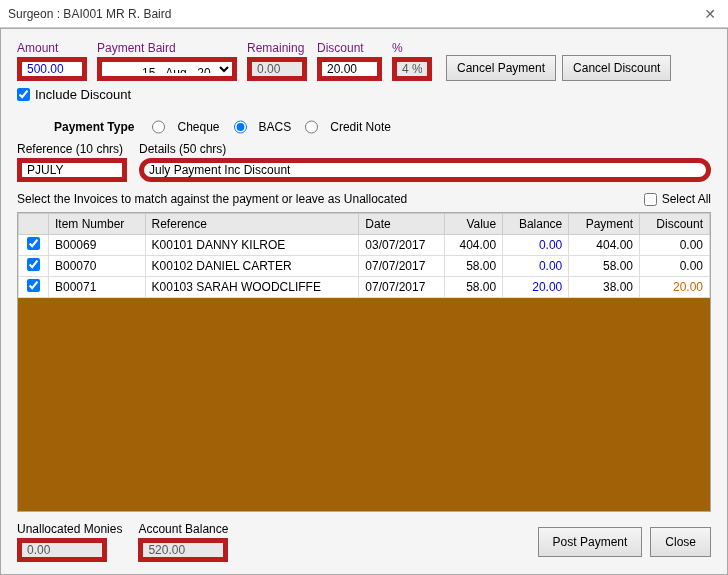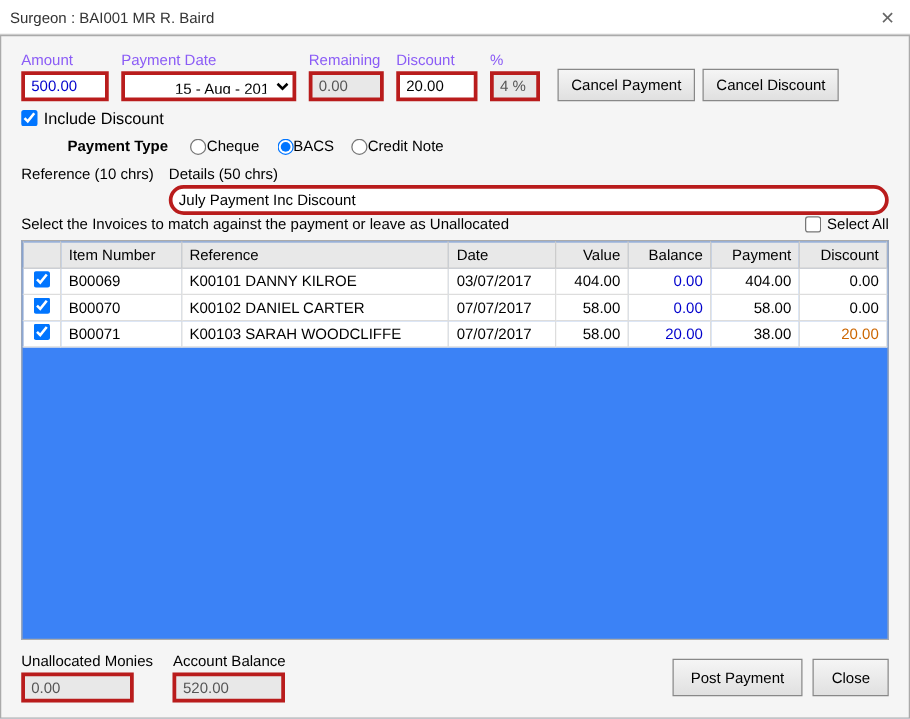--- a/index.html
+++ b/index.html
@@ -53,25 +53,25 @@
       gap: 10px;
       margin-bottom: 6px;
       flex-wrap: wrap;
     }
     .form-group {
       display: flex;
       flex-direction: column;
     }
     .form-group label {
       font-size: 12px;
-      color: #8b5cf6;
+      color: #701a75;
       margin-bottom: 2px;
     }
     input[type="text"], select {
-      border: 3px solid #b91c1c;
+      border: 5px solid #b91c1c;
       background: #fff;
       padding: 3px 5px;
       font-size: 12px;
       height: 24px;
     }
     input[type="text"].readonly-blue {
       background: #fff;
       color: #0000cc;
     }
     input[type="text"].disabled-gray {
@@ -96,40 +96,40 @@
       font-size: 12px;
       border: 1px solid #888;
       background: linear-gradient(to bottom, #f5f5f5, #e0e0e0);
       cursor: pointer;
       height: 30px;
     }
     .checkbox-row {
       display: flex;
       align-items: center;
       gap: 5px;
-      margin-bottom: 8px;
+      margin-bottom: 18px;
     }
     .payment-type-row {
       display: flex;
       align-items: center;
       gap: 14px;
       margin-bottom: 8px;
       padding-left: 37px;
     }
     .payment-type-row label {
       font-size: 12px;
     }
     .radio-group {
       display: flex;
-      align-items: center;
-      gap: 0;
+      gap: 12px;
     }
     .reference-row {
       display: flex;
       gap: 12px;
+      margin-bottom: 10px;
       align-items: flex-start;
     }
     .reference-group {
       display: flex;
       flex-direction: column;
     }
     .reference-group label {
       font-size: 12px;
       margin-bottom: 2px;
     }
@@ -142,21 +142,21 @@
     }
     .select-all-group {
       display: flex;
       align-items: center;
       gap: 5px;
     }
     .invoices-table-container {
       border: 1px solid #aaa;
       flex: 1;
       overflow-y: auto;
-      background: #3b82f6;
+      background: #a16207;
       margin-bottom: 10px;
     }
     table {
       width: 100%;
       border-collapse: collapse;
       font-size: 12px;
     }
     table thead tr {
       background: #e8e8e8;
     }
@@ -218,21 +218,21 @@
 
 <div class="main-window">
 
 
   <div class="form-row">
     <div class="form-group">
       <label>Amount</label>
       <input type="text" class="readonly-blue" style="width: 70px;" value="500.00">
     </div>
     <div class="form-group">
-      <label>Payment Date</label>
+      <label>Payment Baird</label>
       <select style="width:140px; height:24px; font-size:12px;"><option>15 - Aug - 2017</option></select>
     </div>
     <div class="form-group">
       <label>Remaining</label>
       <input type="text" class="disabled-gray" style="width: 60px;" value="0.00">
     </div>
     <div class="form-group">
       <label>Discount</label>
       <input type="text" style="width: 65px;" value="20.00">
     </div>
@@ -263,20 +263,21 @@
     </div>
     <div class="radio-group">
       <input type="radio" id="creditNote" name="paymentType" style="">
       <label for="creditNote">Credit Note</label>
     </div>
   </div>
 
   <div class="reference-row">
     <div class="reference-group">
       <label>Reference (10 chrs)</label>
+      <input type="text" style="width: 110px;" value="PJULY">
     </div>
     <div class="reference-group" style="flex:1;">
       <label>Details (50 chrs)</label>
       <input type="text" style="width: 100%; border-radius: 12px;" value="July Payment Inc Discount">
     </div>
   </div>
 
   <div class="select-invoices-row">
     <span>Select the Invoices to match against the payment or leave as Unallocated</span>
     <div class="select-all-group">

